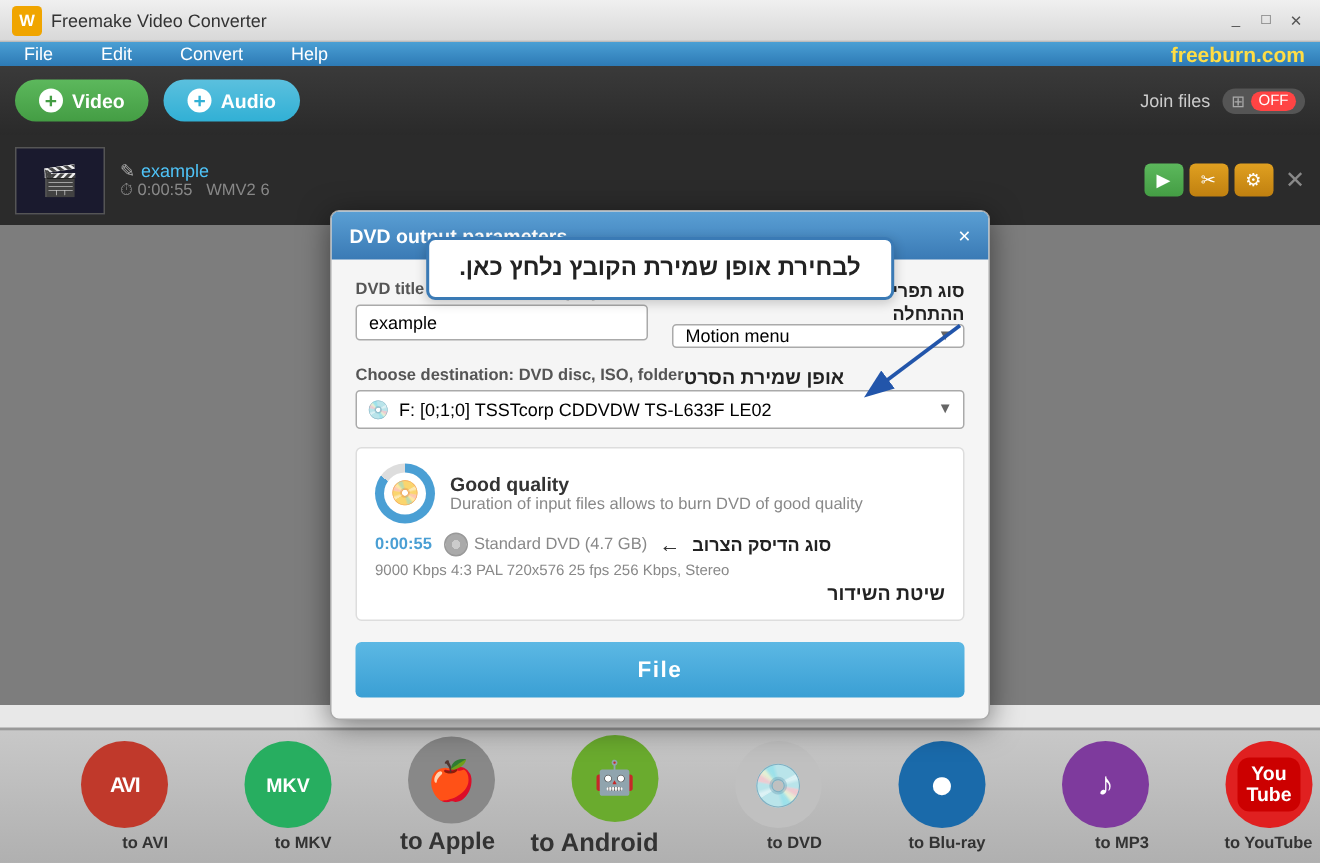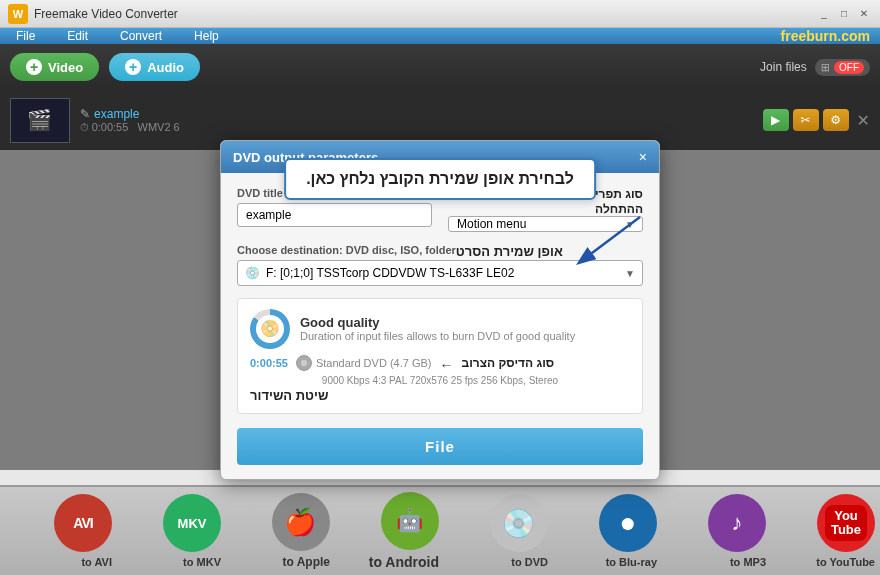--- a/index.html
+++ b/index.html
@@ -420,21 +420,20 @@
     .disc-icon {
       width: 16px;
       height: 16px;
       border-radius: 50%;
       background: radial-gradient(circle, #ccc 30%, #aaa 30%);
       border: 1px solid #999;
     }
     .quality-specs {
       font-size: 10px;
       color: #888;
-      text-align: center;
       margin-top: 4px;
     }
     .burn-btn {
       background: linear-gradient(to bottom, #5cb8e4, #3a9fd4);
       border: none;
       border-radius: 4px;
       color: white;
       width: 100%;
       padding: 10px;
       font-size: 15px;
@@ -615,46 +614,46 @@
               <span>Standard DVD (4.7 GB)</span>
 
               <span style="font-size:14px;color:#333;margin:0 4px;">←</span>
               <span style="font-size:12px;font-weight:bold;direction:rtl;color:#222;">סוג הדיסק הצרוב</span>
             </div>
           </div>
           <div class="quality-specs">
             <span>9000 Kbps   4:3  PAL 720x576 25 fps         256 Kbps,  Stereo</span>
           </div>
 
-          <div style="text-align:left;font-size:13px;font-weight:bold;direction:rtl;color:#222;margin-top:2px;">שיטת השידור</div>
+          <div style="text-align:right;font-size:13px;font-weight:bold;direction:rtl;color:#222;margin-top:2px;">שיטת השידור</div>
         </div>
 
         
         <button class="burn-btn">File</button>
       </div>
     </div>
   </div>
 </div>
 
 <div class="bottom-bar">
 <div class="format-btn">
       <div style="background:#c0392b;border-radius:50%;width:58px;height:58px;display:flex;align-items:center;justify-content:center;font-size:14px;font-weight:bold;letter-spacing:-1px;color:white;">AVI</div>
       <span style="font-size:11px;color:#333;font-weight:bold;">to AVI</span>
     </div>
     <div class="format-btn">
       <div style="background:#27ae60;border-radius:50%;width:58px;height:58px;display:flex;align-items:center;justify-content:center;font-size:13px;font-weight:bold;color:white;">MKV</div>
       <span style="font-size:11px;color:#333;font-weight:bold;">to MKV</span>
     </div>
     <div class="format-btn">
       <div style="background:#888;border-radius:50%;width:58px;height:58px;display:flex;align-items:center;justify-content:center;font-size:26px;">🍎</div>
-      <span style="font-size:12px;color:#333;font-weight:bold;">to Apple</span>
+      <span style="font-size:16px;color:#333;font-weight:bold;">to Apple</span>
     </div>
     <div class="format-btn">
       <div style="background:#6aab2e;border-radius:50%;width:58px;height:58px;display:flex;align-items:center;justify-content:center;font-size:22px;color:white;">🤖</div>
-      <span style="font-size:14px;color:#333;font-weight:bold;padding-left:19px;">to Android</span>
+      <span style="font-size:17px;color:#333;font-weight:bold;padding-left:19px;">to Android</span>
     </div>
     <div class="format-btn">
       <div style="background:#c0c0c0;border-radius:50%;width:58px;height:58px;display:flex;align-items:center;justify-content:center;font-size:28px;">💿</div>
       <span style="font-size:11px;color:#333;font-weight:bold;">to DVD</span>
     </div>
     <div class="format-btn">
       <div style="background:#1a6aaa;border-radius:50%;width:58px;height:58px;display:flex;align-items:center;justify-content:center;font-size:28px;color:white;">●</div>
       <span style="font-size:11px;color:#333;font-weight:bold;">to Blu-ray</span>
     </div>
     <div class="format-btn">

